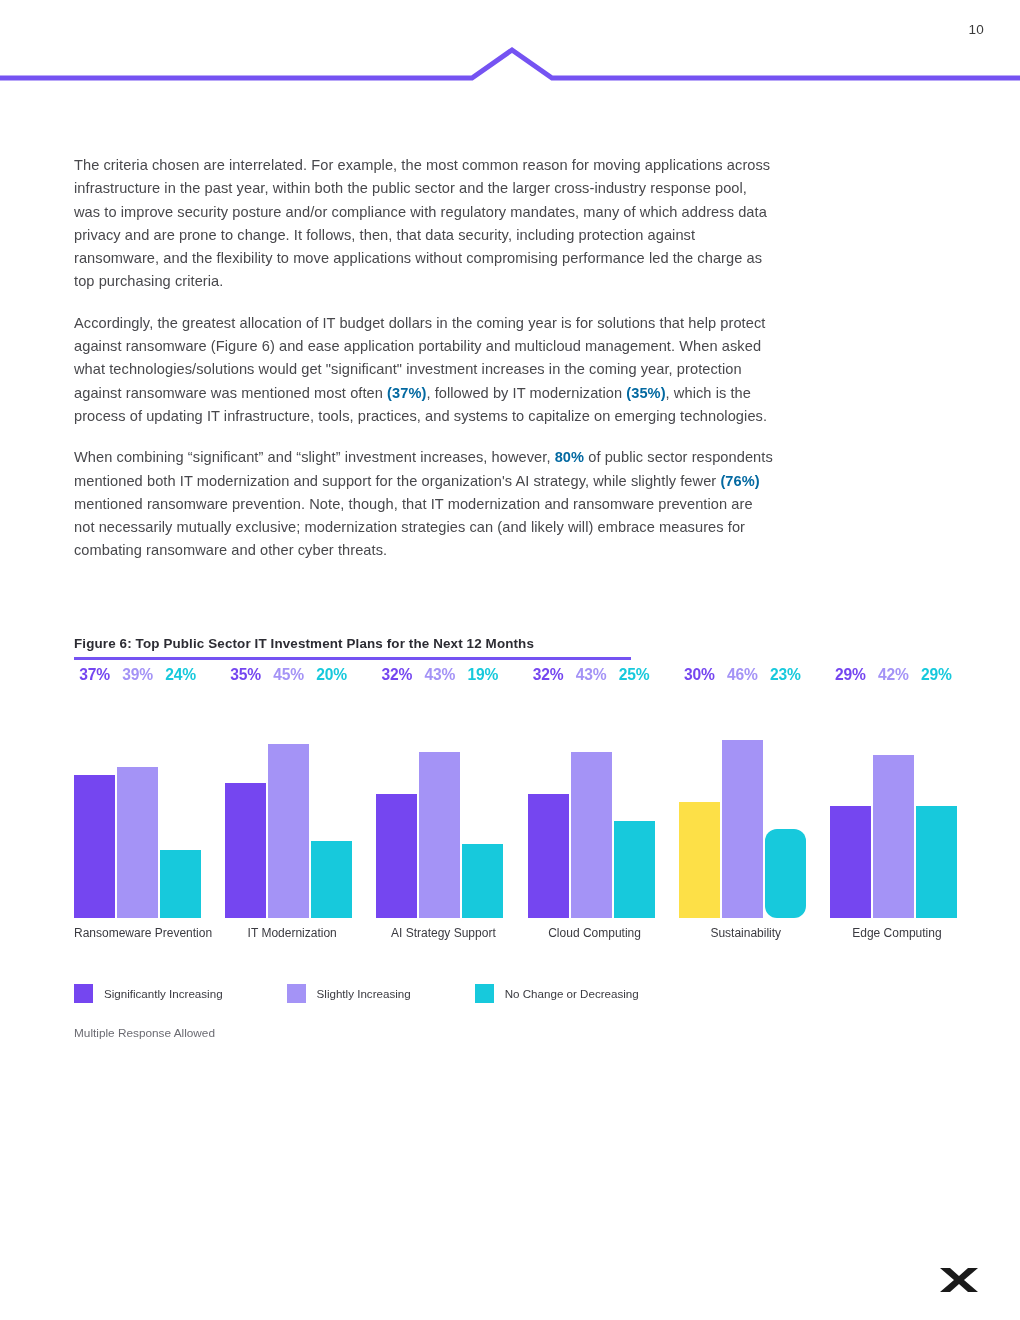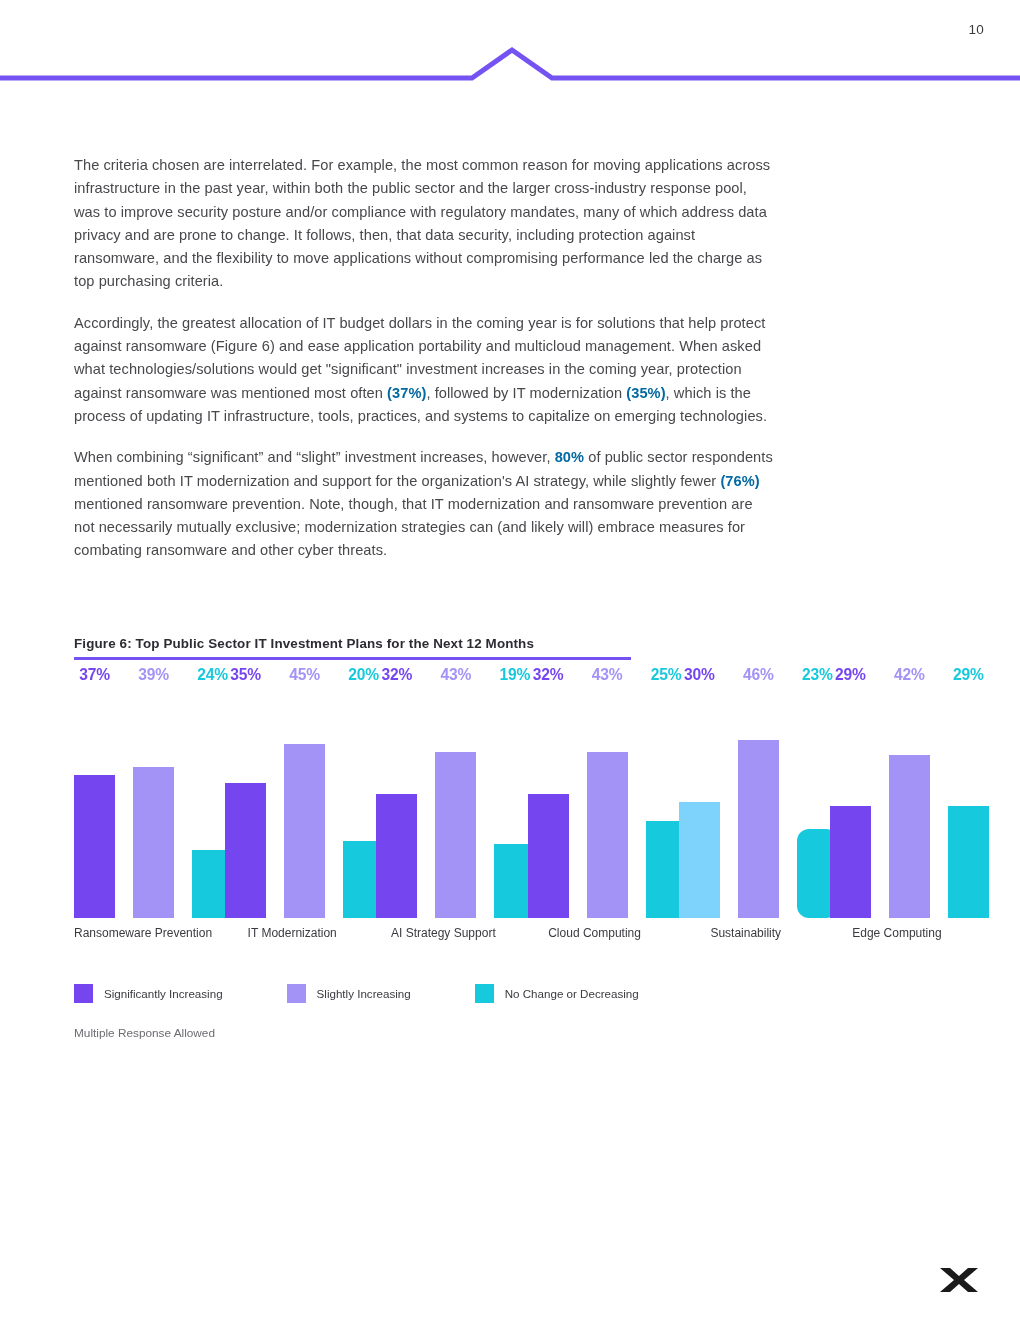--- a/index.html
+++ b/index.html
@@ -92,21 +92,21 @@
     justify-content: space-between;
     align-items: flex-end;
   }
   .group {
     position: relative;
     height: 230px;
     width: 134px;
     display: flex;
     align-items: flex-end;
     justify-content: flex-start;
-    gap: 18px;
+    gap: 2px;
   }
   .bar-slot {
     position: relative;
     width: 41px;
     display: flex;
     flex-direction: column;
     justify-content: flex-end;
     align-items: center;
     height: 230px;
   }
@@ -269,21 +269,21 @@
           </div>
           <div class="bar-slot">
             <div class="bar" style="height: 96.75px; background: rgb(23, 201, 220);">
               <div class="bar-value" style="color: rgb(23, 201, 220);">25%</div>
             </div>
           </div>
           <div class="cat-label">Cloud Computing</div>
         </div>
         <div class="group wide">
           <div class="bar-slot">
-            <div class="bar" style="height: 116.1px; background: #7dd3fc;">
+            <div class="bar" style="height: 116.1px; background: #fde047;">
               <div class="bar-value" style="color: rgb(117, 70, 240);">30%</div>
             </div>
           </div>
           <div class="bar-slot">
             <div class="bar" style="height: 178.02px; background: rgb(164, 147, 246);">
               <div class="bar-value" style="color: rgb(164, 147, 246);">46%</div>
             </div>
           </div>
           <div class="bar-slot">
             <div class="bar" style="height: 89.01px; background: rgb(23, 201, 220); border-radius: 12px;">

